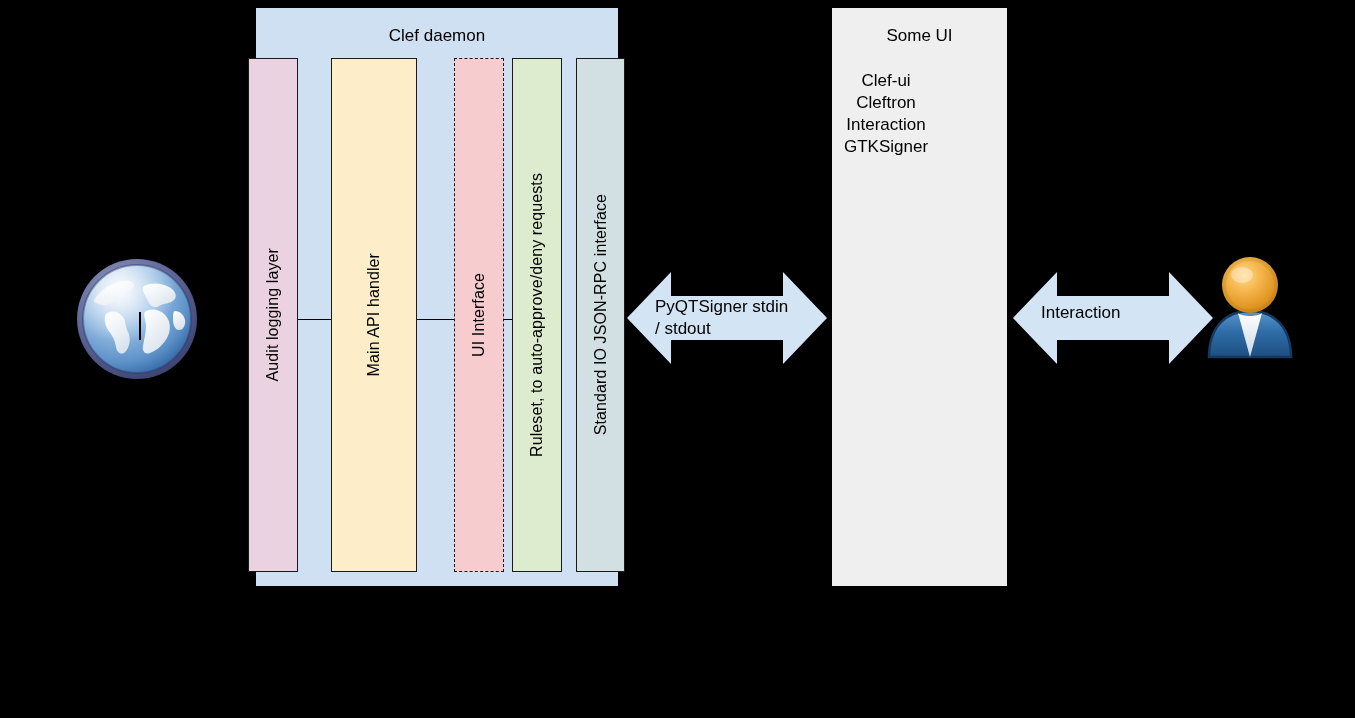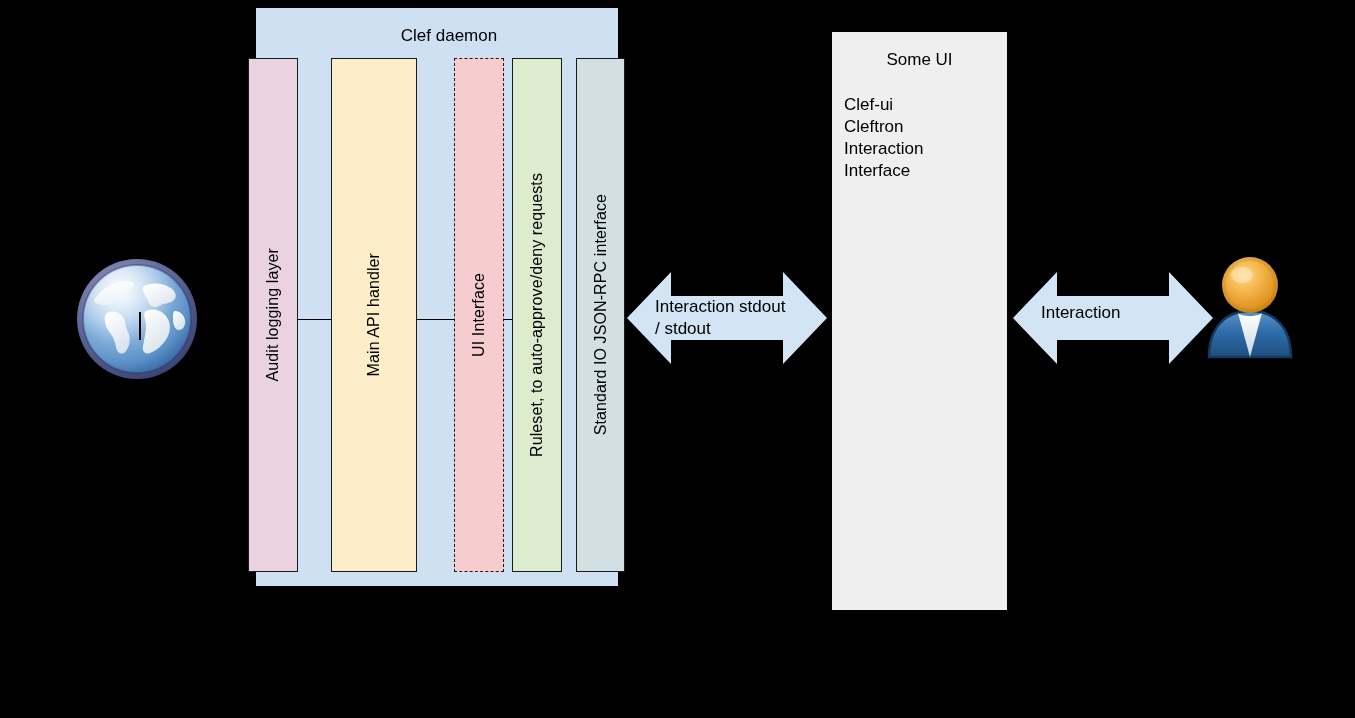--- a/index.html
+++ b/index.html
@@ -23,21 +23,21 @@
     position: absolute;
     left: 256px;
     top: 8px;
     width: 362px;
     height: 578px;
     background: #cee0f2;
     box-sizing: border-box;
   }
   #clef-daemon-title {
     position: absolute;
-    left: 12px;
+    left: 0;
     top: 18px;
     width: 100%;
     text-align: center;
     font-size: 17px;
     color: #000000;
     line-height: 20px;
   }
 
   
   .connector {
@@ -76,39 +76,39 @@
 
   
   #some-ui {
     position: absolute;
     left: 832px;
     top: 8px;
     width: 175px;
     height: 578px;
     background: #efefef;
     box-sizing: border-box;
-    margin-top: 24px;
   }
   #some-ui-title {
     position: absolute;
     left: 0;
     top: 18px;
     width: 100%;
     text-align: center;
     font-size: 17px;
     color: #000000;
     line-height: 20px;
   }
   #some-ui-list {
     position: absolute;
     left: 12px;
     top: 62px;
     font-size: 17px;
     color: #000000;
     line-height: 22px;
+    text-align: center;
   }
   #some-ui-list div { white-space: nowrap; }
 
   
   .d-arrow {
     position: absolute;
     background: #d3e4f4;
     -webkit-clip-path: polygon(
         0% 50%, 22% 0%, 22% 26%, 78% 26%, 78% 0%,
         100% 50%, 78% 100%, 78% 74%, 22% 74%, 22% 100%);
@@ -216,30 +216,30 @@
 
   <div class="layer-col" id="col-ruleset">
     <span class="vlabel">Ruleset, to auto-approve/deny requests</span>
   </div>
 
   <div class="layer-col" id="col-jsonrpc">
     <span class="vlabel">Standard IO JSON-RPC interface</span>
   </div>
 
   <div class="d-arrow" id="arrow-stdio"></div>
-  <div class="arrow-label" id="arrow-stdio-label">Interaction stdout
+  <div class="arrow-label" id="arrow-stdio-label">PyQTSigner stdin
 / stdout</div>
 
   <div id="some-ui">
     <div id="some-ui-title">Some UI</div>
     <div id="some-ui-list">
       <div>Clef-ui</div>
       <div>Cleftron</div>
       <div>Interaction</div>
-      <div>Interface</div>
+      <div>GTKSigner</div>
     </div>
   </div>
 
   <div class="d-arrow" id="arrow-user"></div>
   <div class="arrow-label" id="arrow-user-label">Interaction</div>
 
   <div id="user-icon">
     <svg viewBox="0 0 92 108" width="92" height="108" aria-hidden="true">
       <defs>
         <radialGradient id="u-head" cx="38%" cy="30%" r="78%">

